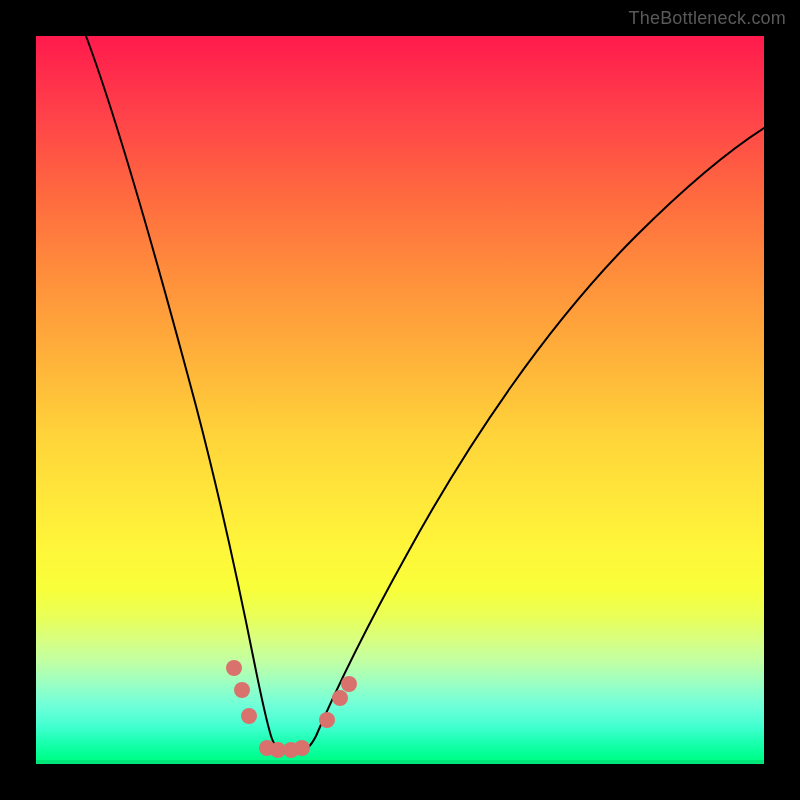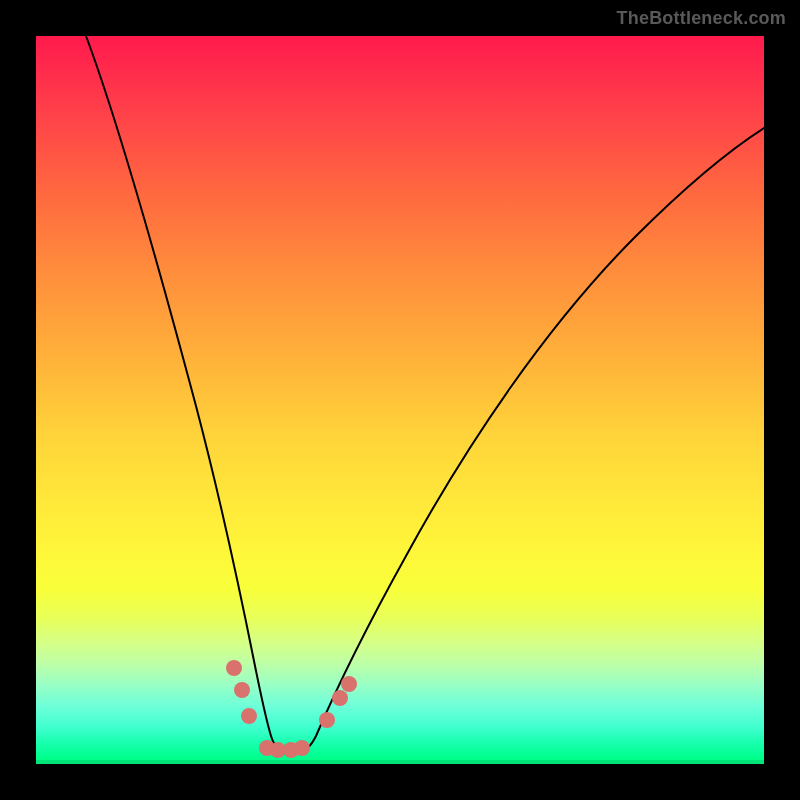--- a/index.html
+++ b/index.html
@@ -46,21 +46,21 @@
       #00ff7a 100%
     );
     overflow: visible;
   }
   .attribution {
     position: absolute;
     top: 8px;
     right: 14px;
     color: #595959;
     font-size: 18px;
-    font-weight: 700;
+    font-weight: 400;
     letter-spacing: 0.2px;
   }
   svg.curve {
     position: absolute;
     left: 0;
     top: 0;
     width: 728px;
     height: 728px;
     overflow: visible;
   }

